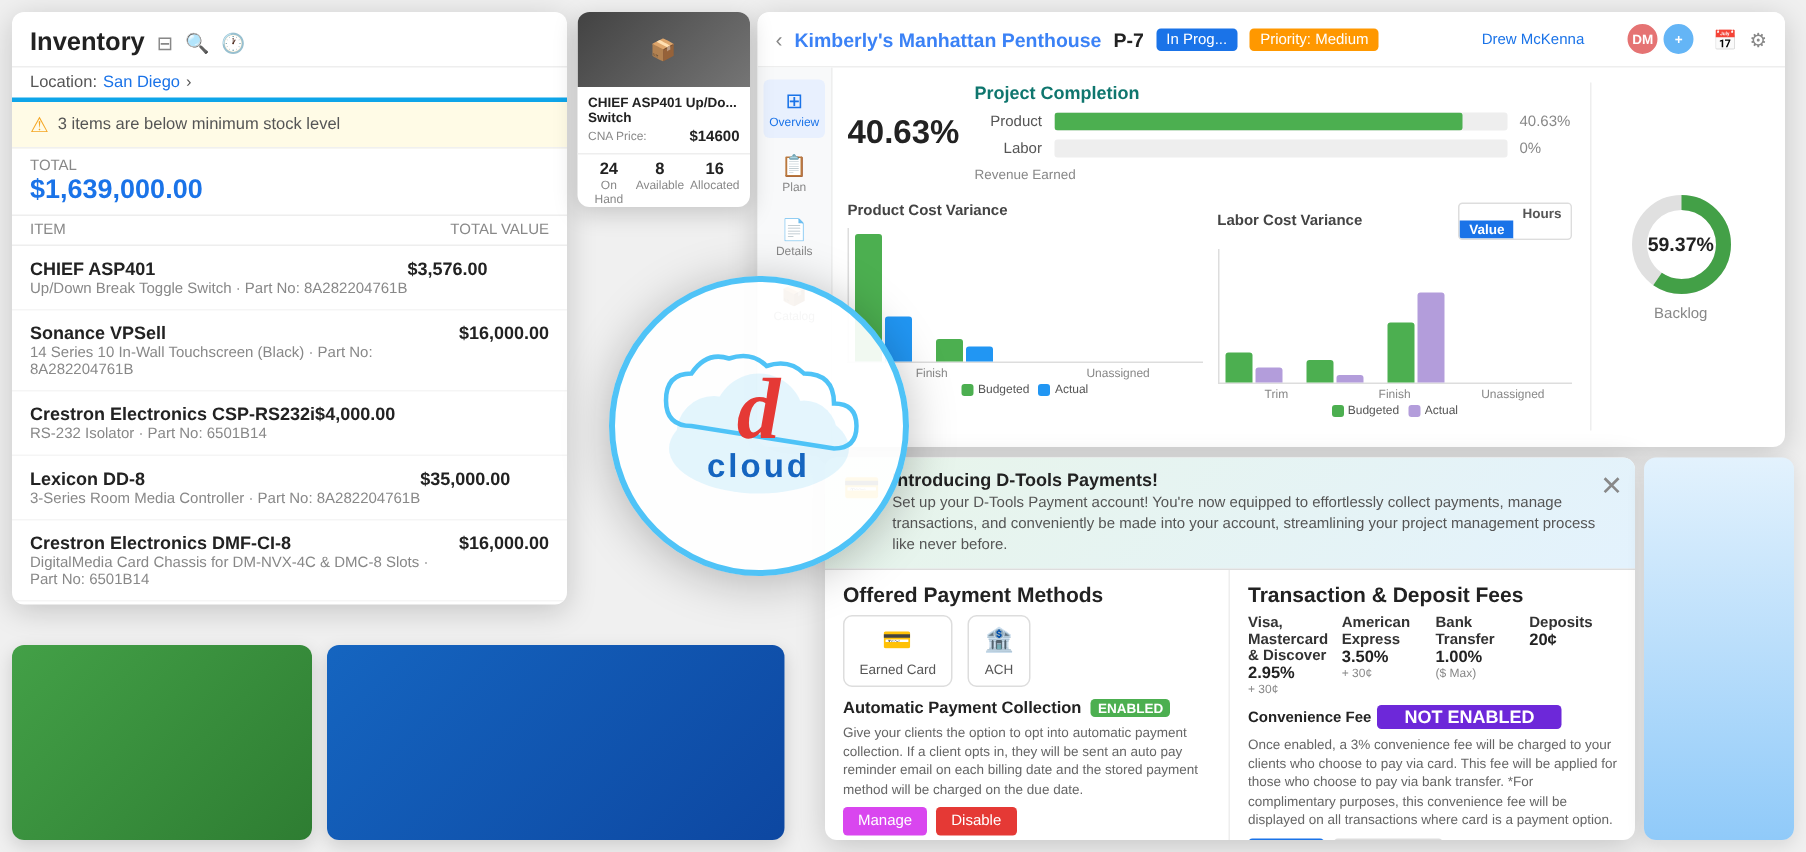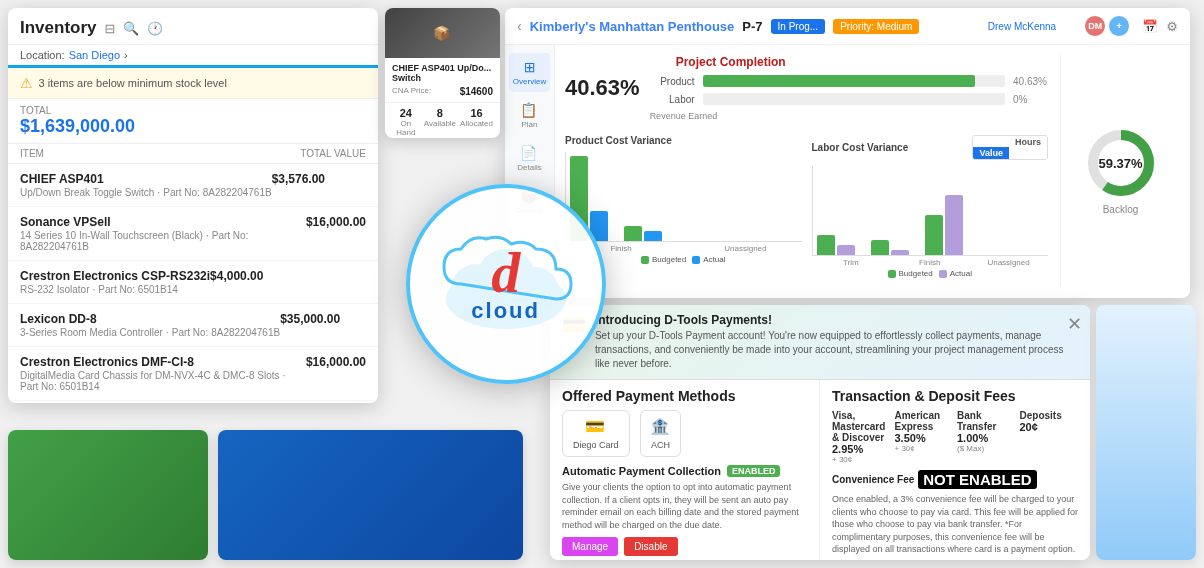--- a/index.html
+++ b/index.html
@@ -173,22 +173,21 @@
       overflow: hidden;
     }
     .proj-pct-big {
       font-size: 22px;
       font-weight: 700;
       color: #222;
     }
     .proj-completion-label {
       font-size: 12px;
       font-weight: 600;
-      color: #b91c1c;
-      margin-left: 26px;
+      color: #0f766e;
     }
     .proj-bar-row {
       display: flex;
       align-items: center;
       gap: 8px;
       margin-bottom: 6px;
     }
     .proj-bar-label { font-size: 10px; color: #555; width: 45px; text-align: right; }
     .proj-bar-track {
       flex: 1;
@@ -363,25 +362,25 @@
       margin-bottom: 6px;
     }
     .pay-fee-item { font-size: 9px; color: #555; }
     .pay-fee-label { font-weight: 600; color: #333; font-size: 10px; }
     .pay-fee-rate { font-size: 11px; font-weight: 700; color: #222; }
     .pay-fee-sub { font-size: 8px; color: #888; }
     .pay-conv-section { margin-top: 4px; }
     .pay-conv-row { display: flex; align-items: center; gap: 4px; margin-bottom: 4px; }
     .pay-conv-title { font-size: 10px; font-weight: 600; color: #222; }
     .pay-badge-not-enabled {
-      background: #000000;
+      background: #6d28d9;
       color: #fff;
       border-radius: 3px;
-      padding: 1px 5px;
-      font-size: 15px;
+      padding: 1px 18px;
+      font-size: 12px;
       font-weight: 600;
     }
     .pay-conv-desc { font-size: 9px; color: #666; line-height: 1.4; margin-bottom: 6px; }
     .pay-btn-blue { background: #1a73e8; color: #fff; }
     .pay-btn-outline { background: #fff; color: #555; border: 1px solid #ddd; }
 
     
     .bottom-green {
       position: absolute;
       bottom: 8px;
@@ -779,21 +778,21 @@
     </div>
     <div style="position:absolute;right:8px;top:8px;font-size:18px;color:#888;cursor:pointer;">✕</div>
   </div>
   <div style="display:flex; height:calc(100% - 75px);">
 
     <div style="width:50%; padding:8px 12px; border-right:1px solid #eee; overflow:hidden;">
       <div class="pay-section-title">Offered Payment Methods</div>
       <div class="pay-methods">
         <div class="pay-method-card">
           <span class="pay-method-icon">💳</span>
-          <span class="pay-method-label">Diego Card</span>
+          <span class="pay-method-label">Earned Card</span>
         </div>
         <div class="pay-method-card">
           <span class="pay-method-icon">🏦</span>
           <span class="pay-method-label">ACH</span>
         </div>
       </div>
       <div class="pay-auto-row">
         <span class="pay-auto-label">Automatic Payment Collection</span>
         <span class="pay-badge-enabled">ENABLED</span>
       </div>

